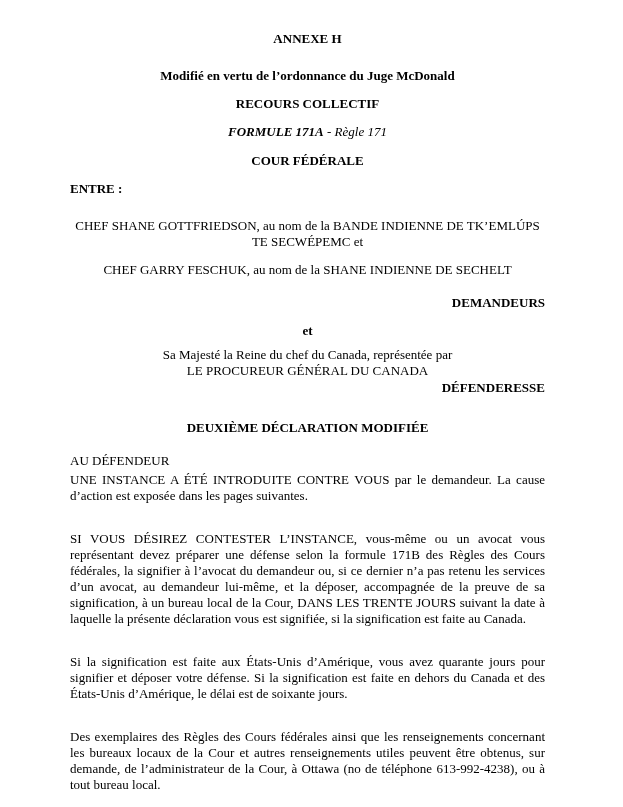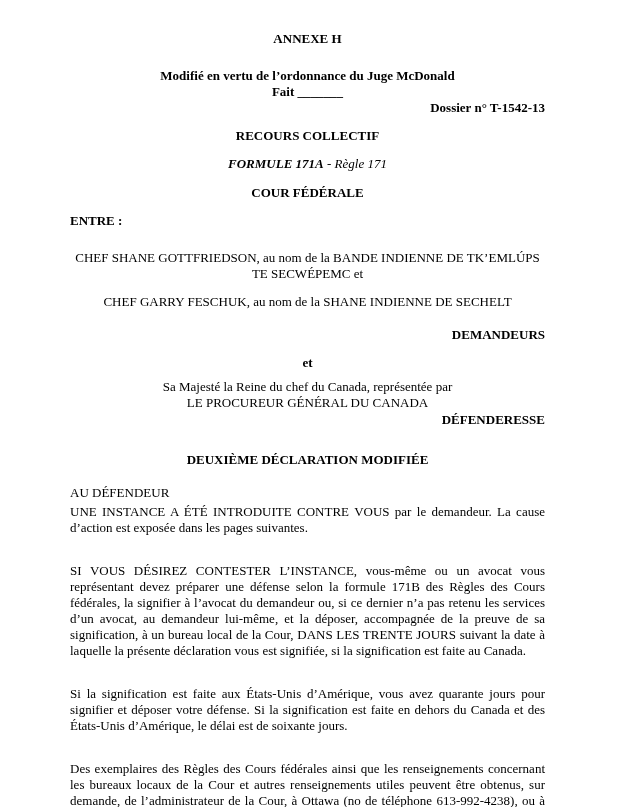--- a/index.html
+++ b/index.html
@@ -58,22 +58,20 @@
   }
 </style>
 </head>
 <body>
 
 <div class="page">
 
   <div class="line center bold mt-annexe">ANNEXE H</div>
 
   <div class="line center bold mt-modified">Modifié en vertu de l’ordonnance du Juge McDonald</div>
-  <div class="line center bold mt-none">Fait _______</div>
-  <div class="line right bold mt-none">Dossier n° T-1542-13</div>
 
   <div class="line center bold mt-recours">RECOURS COLLECTIF</div>
 
   <div class="line center mt-formule"><b>FORMULE 171A</b><span> - Règle 171</span></div>
 
   <div class="line center bold mt-cour">COUR FÉDÉRALE</div>
 
   <div class="line left bold mt-entre">ENTRE :</div>
 
   <div class="mt-party1">

